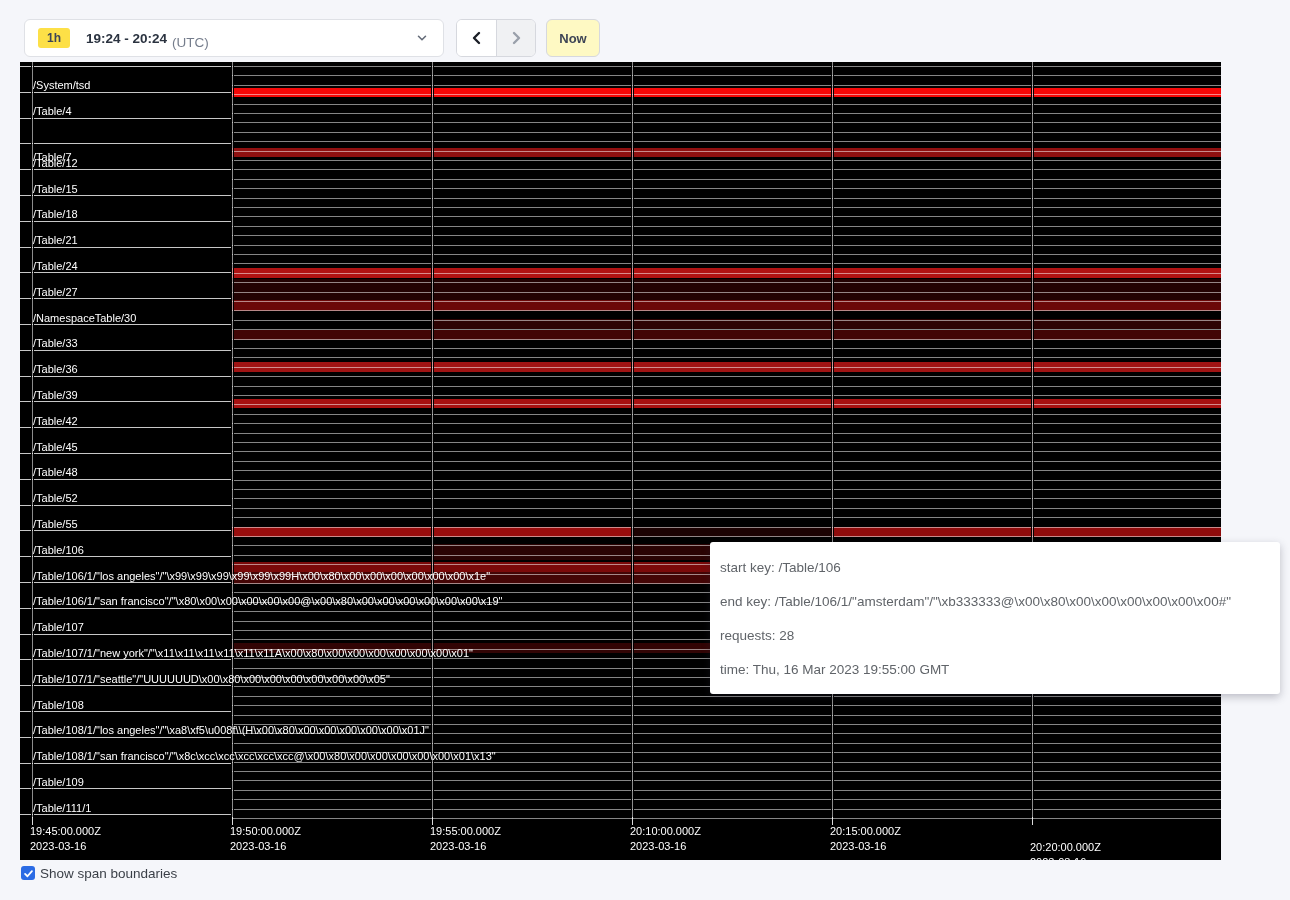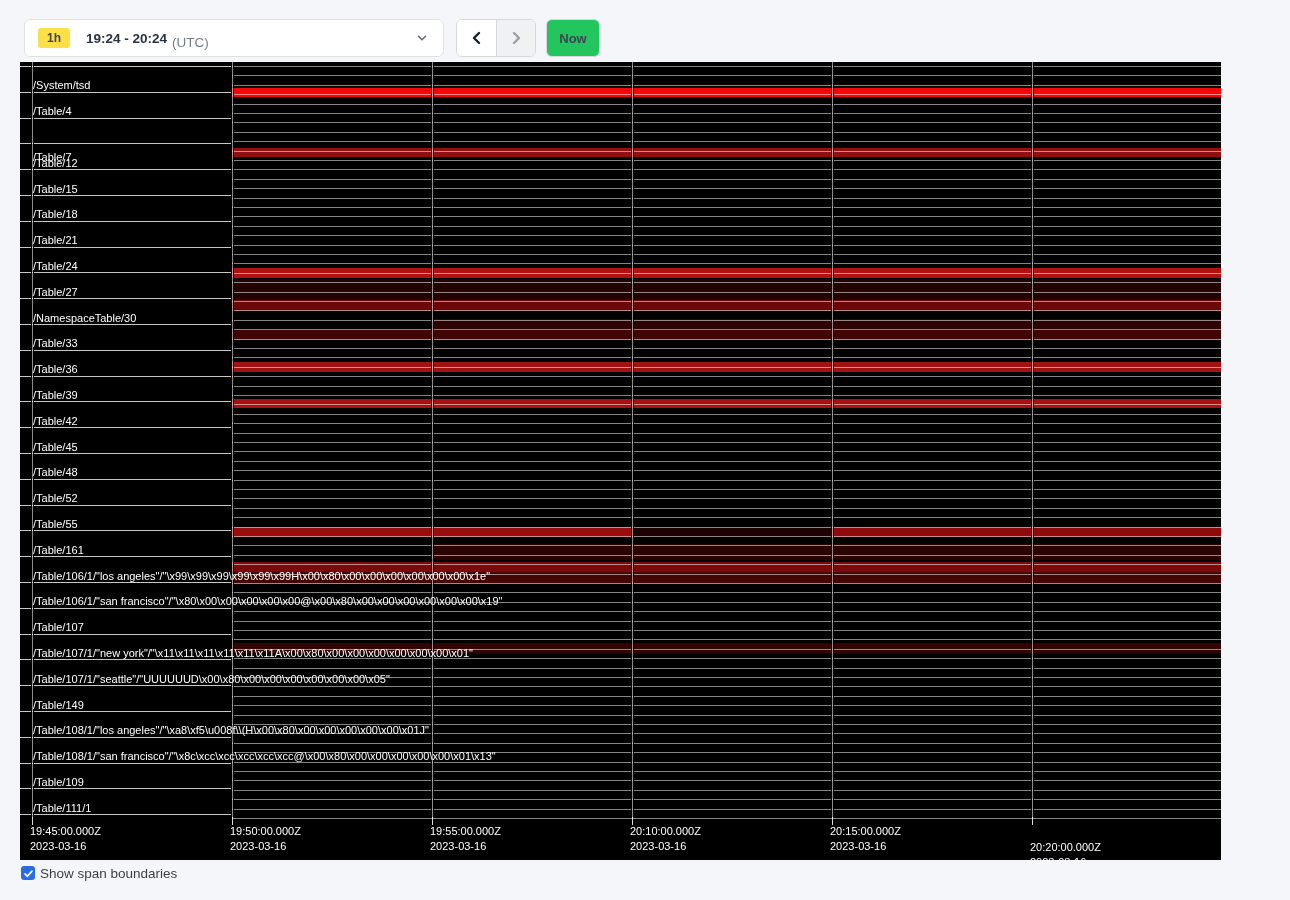--- a/index.html
+++ b/index.html
@@ -29,21 +29,21 @@
     border:1px solid #d6d8de;border-radius:6px;background:#fff;
     display:flex;box-sizing:border-box;overflow:hidden;
   }
   .nav-btn{
     width:50%;border:none;background:#fff;display:flex;align-items:center;justify-content:center;
     cursor:pointer;padding:0;color:#1b1f27;
   }
   .nav-btn.next{background:#f0f1f3;color:#9aa0aa;border-left:1px solid #d6d8de;cursor:default;}
   .now-btn{
     position:absolute;left:546px;top:19px;height:38px;width:54px;
-    background:#22c55e;border:1px solid #d6d8de;border-radius:6px;
+    background:#fef9c3;border:1px solid #d6d8de;border-radius:6px;
     font-family:"Liberation Sans", sans-serif;font-size:13px;font-weight:bold;color:#3e4555;cursor:pointer;
   }
 
   
   .canvas{
     position:absolute;left:20px;top:62px;width:1201px;height:798px;
     background:#000;overflow:hidden;
   }
   .heat-band{position:absolute;}
   .hline{position:absolute;height:1px;background:rgba(255,255,255,0.52);}
@@ -269,27 +269,27 @@
         <div class="row-label" style="top: 223.7px;">/Table/27</div>
         <div class="row-label" style="top: 249.5px;">/NamespaceTable/30</div>
         <div class="row-label" style="top: 275.3px;">/Table/33</div>
         <div class="row-label" style="top: 301.1px;">/Table/36</div>
         <div class="row-label" style="top: 326.9px;">/Table/39</div>
         <div class="row-label" style="top: 352.7px;">/Table/42</div>
         <div class="row-label" style="top: 378.5px;">/Table/45</div>
         <div class="row-label" style="top: 404.3px;">/Table/48</div>
         <div class="row-label" style="top: 430.1px;">/Table/52</div>
         <div class="row-label" style="top: 455.9px;">/Table/55</div>
-        <div class="row-label" style="top: 481.7px;">/Table/161</div>
+        <div class="row-label" style="top: 481.7px;">/Table/106</div>
         <div class="row-label" style="top: 507.5px;">/Table/106/1/"los angeles"/"\x99\x99\x99\x99\x99\x99H\x00\x80\x00\x00\x00\x00\x00\x00\x1e"</div>
         <div class="row-label" style="top: 533.3px;">/Table/106/1/"san francisco"/"\x80\x00\x00\x00\x00\x00@\x00\x80\x00\x00\x00\x00\x00\x00\x19"</div>
         <div class="row-label" style="top: 559.1px;">/Table/107</div>
         <div class="row-label" style="top: 584.9px;">/Table/107/1/"new york"/"\x11\x11\x11\x11\x11\x11A\x00\x80\x00\x00\x00\x00\x00\x00\x01"</div>
         <div class="row-label" style="top: 610.7px;">/Table/107/1/"seattle"/"UUUUUUD\x00\x80\x00\x00\x00\x00\x00\x00\x05"</div>
-        <div class="row-label" style="top: 636.5px;">/Table/149</div>
+        <div class="row-label" style="top: 636.5px;">/Table/108</div>
         <div class="row-label" style="top: 662.3px;">/Table/108/1/"los angeles"/"\xa8\xf5\u008f\\(H\x00\x80\x00\x00\x00\x00\x00\x01J"</div>
         <div class="row-label" style="top: 688.1px;">/Table/108/1/"san francisco"/"\x8c\xcc\xcc\xcc\xcc\xcc@\x00\x80\x00\x00\x00\x00\x00\x01\x13"</div>
         <div class="row-label" style="top: 713.9px;">/Table/109</div>
         <div class="row-label" style="top: 739.7px;">/Table/111/1</div>
       </div>
     <div id="axis-layer">
         <div class="axis-label" style="left: 10px;">
           <div>19:45:00.000Z</div>
           <div>2023-03-16</div>
         </div>
@@ -309,20 +309,26 @@
           <div>20:15:00.000Z</div>
           <div>2023-03-16</div>
         </div>
         <div class="axis-label" style="left: 1010px; margin-top: 16px;">
           <div>20:20:00.000Z</div>
           <div>2023-03-16</div>
         </div>
       </div>
   </div>
 
+  <div class="bucket-tooltip">
+    <div class="tip-line">start key: /Table/106</div>
+    <div class="tip-line">end key: /Table/106/1/"amsterdam"/"\xb333333@\x00\x80\x00\x00\x00\x00\x00\x00#"</div>
+    <div class="tip-line">requests: 28</div>
+    <div class="tip-line">time: Thu, 16 Mar 2023 19:55:00 GMT</div>
+  </div>
 
   <div class="footer">
     <span class="checkbox">
       <span style="display:flex">
         <svg width="11" height="11" viewBox="0 0 16 16">
             <path d="M3 8.5 L6.5 12 L13 4.5" stroke="#ffffff" stroke-width="2.6" fill="none" stroke-linecap="round" stroke-linejoin="round"></path>
           </svg>
       </span>
     </span>
     <span class="checkbox-label">Show span boundaries</span>

